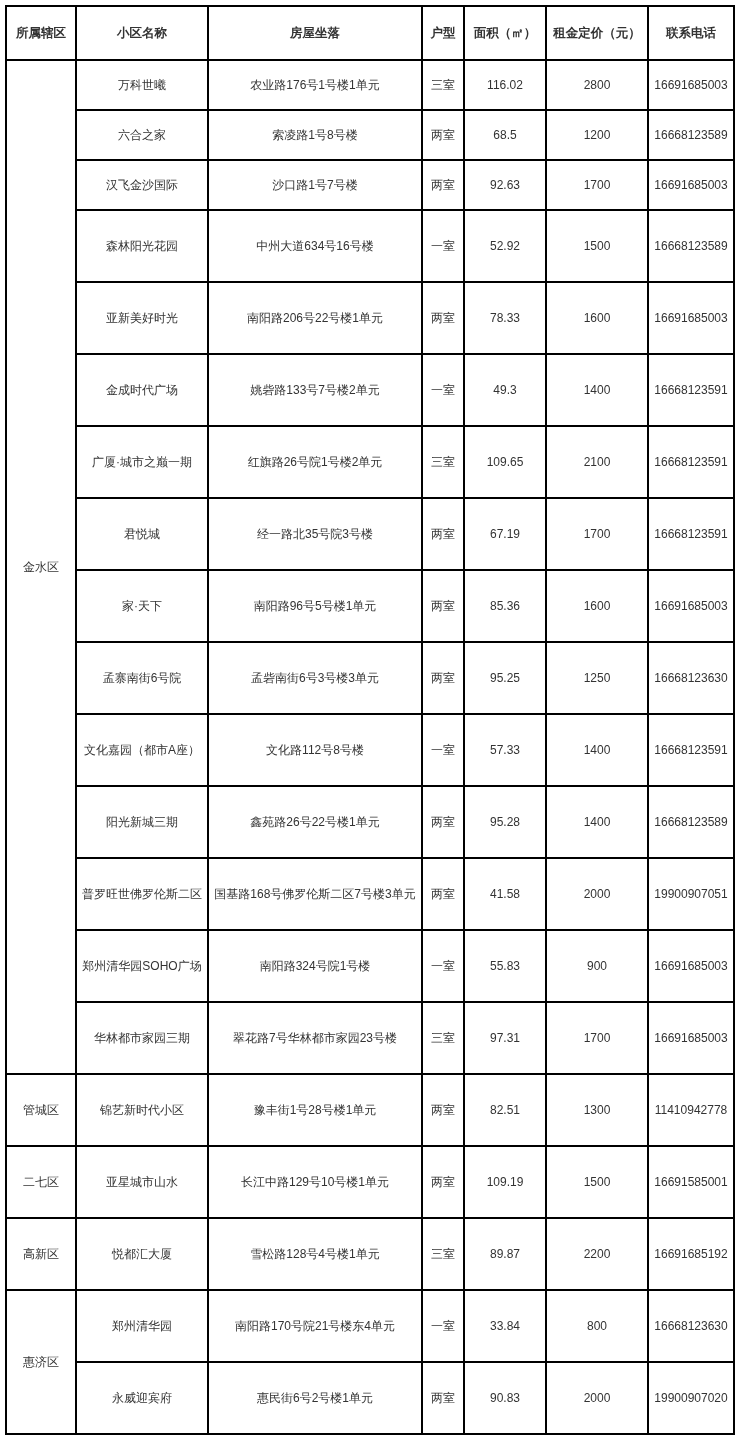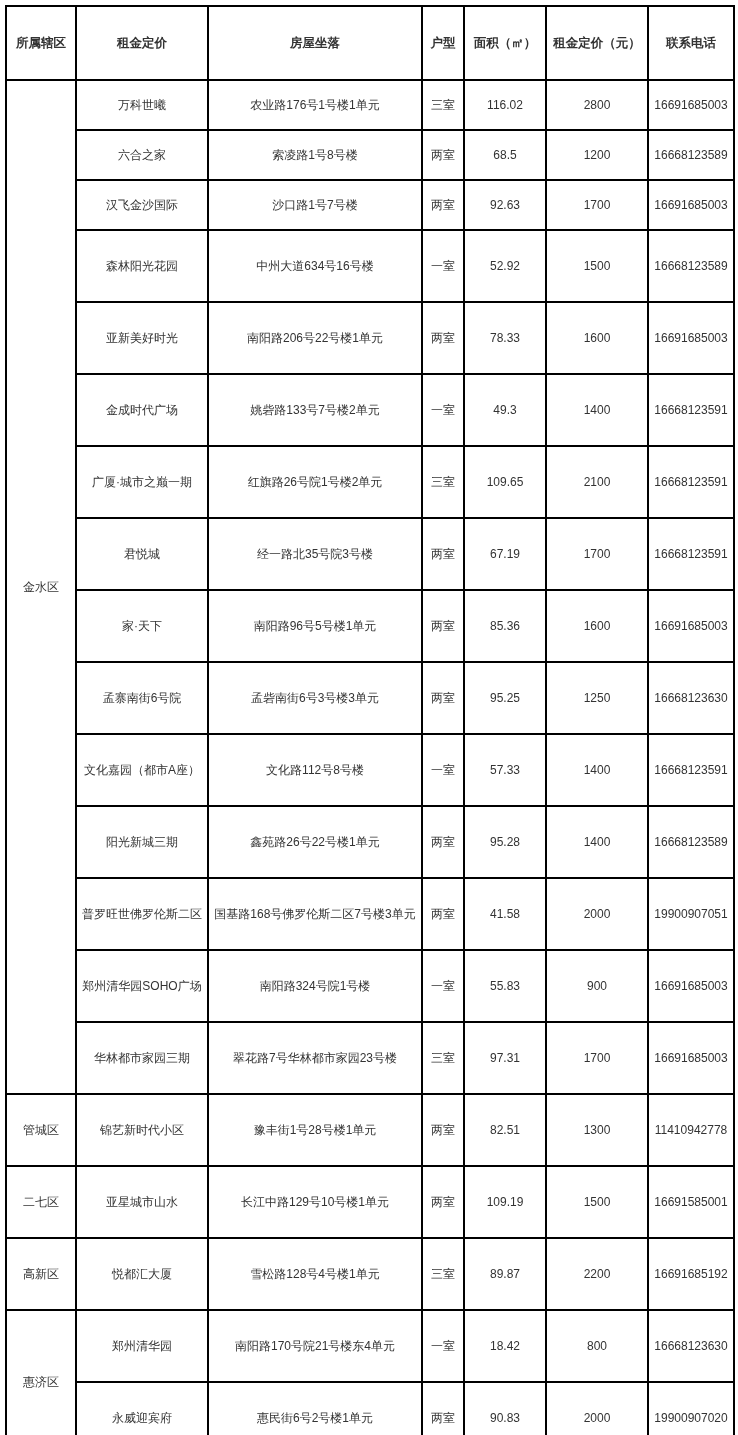--- a/index.html
+++ b/index.html
@@ -26,42 +26,42 @@
     font-size: 12px;
     color: #333333;
     padding: 0 2px;
     overflow: hidden;
     word-break: break-all;
   }
   table.listing th {
     font-weight: bold;
     font-size: 12.5px;
   }
-  tr.header-row { height: 74px; }
+  tr.header-row { height: 54px; }
   tr.row-s { height: 50px; }
   tr.row-t { height: 72px; }
   td.district-cell { font-size: 12.5px; margin-left: 36px; }
 </style>
 </head>
 <body>
 
 <table class="listing">
   <colgroup>
     <col style="width:70px">
     <col style="width:132px">
     <col style="width:214px">
     <col style="width:42px">
     <col style="width:82px">
     <col style="width:102px">
     <col style="width:86px">
   </colgroup>
   <thead>
     <tr class="header-row" id="header-row">
         <th>所属辖区</th>
-        <th>租金定价</th>
+        <th>小区名称</th>
         <th>房屋坐落</th>
         <th>户型</th>
         <th>面积（㎡）</th>
         <th>租金定价（元）</th>
         <th>联系电话</th>
       </tr>
   </thead>
   <tbody id="table-body">
       <tr class="row-s">
         <td rowspan="15" class="district-cell">金水区</td>
@@ -209,21 +209,21 @@
         <td>三室</td>
         <td>89.87</td>
         <td>2200</td>
         <td>16691685192</td>
       </tr>
       <tr class="row-t">
         <td rowspan="2" class="district-cell">惠济区</td>
         <td>郑州清华园</td>
         <td>南阳路170号院21号楼东4单元</td>
         <td>一室</td>
-        <td>18.42</td>
+        <td>33.84</td>
         <td>800</td>
         <td>16668123630</td>
       </tr>
       <tr class="row-t">
         <td>永威迎宾府</td>
         <td>惠民街6号2号楼1单元</td>
         <td>两室</td>
         <td>90.83</td>
         <td>2000</td>
         <td>19900907020</td>

